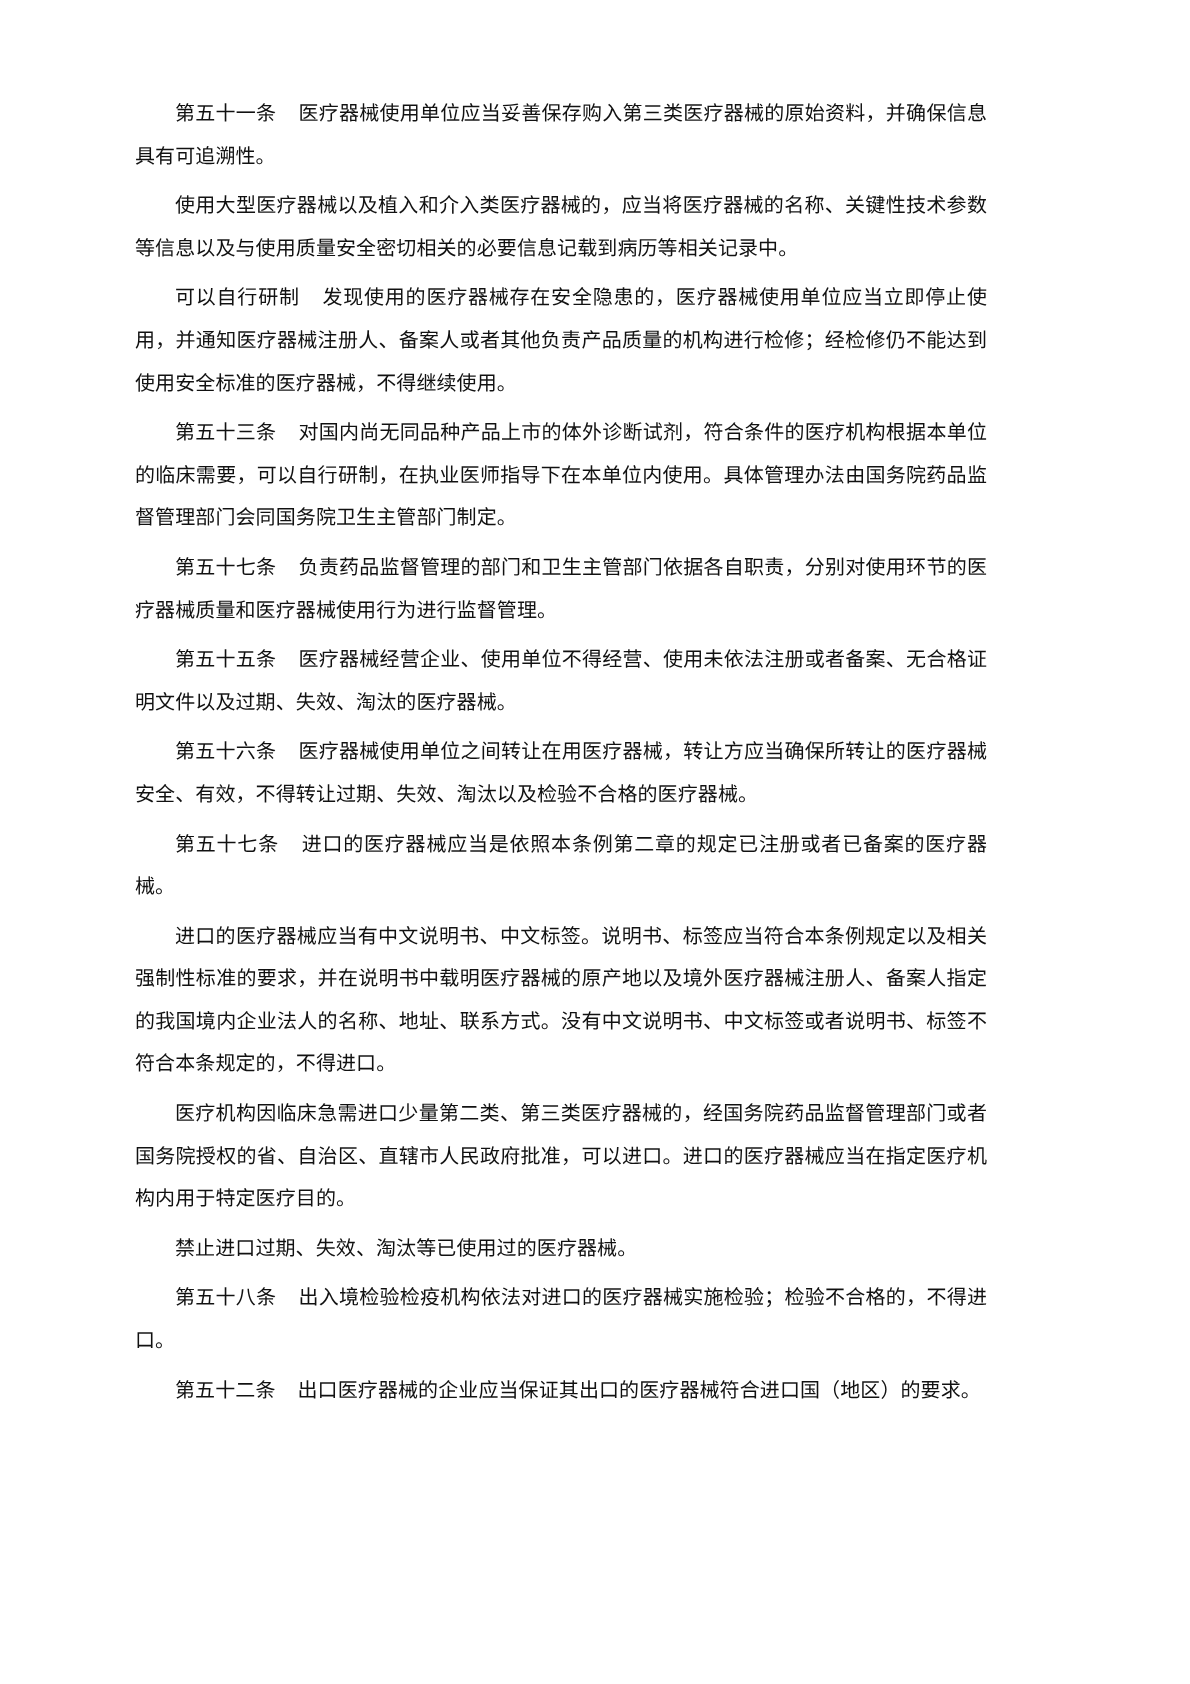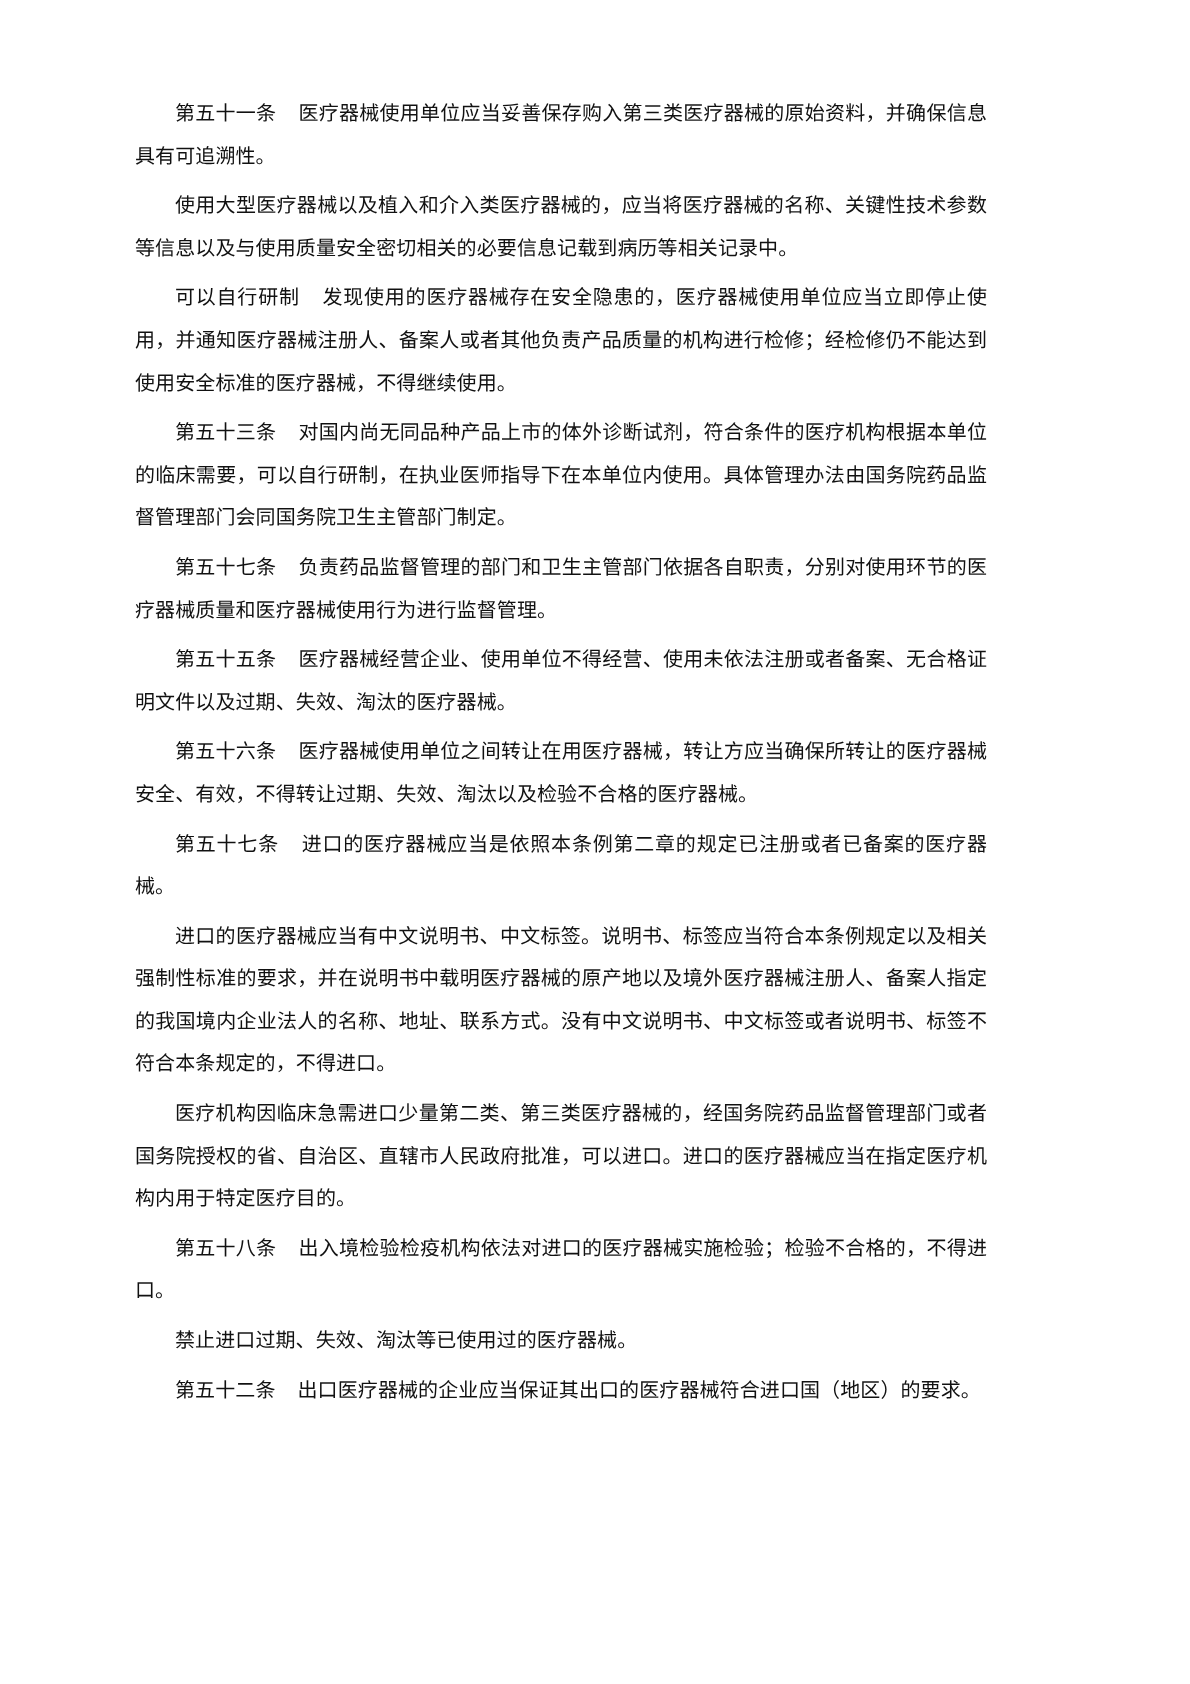--- a/index.html
+++ b/index.html
@@ -63,17 +63,17 @@
       <p class="para"><span class="art-label">第五十一条</span><span class="art-gap"></span><span class="art-body">医疗器械使用单位应当妥善保存购入第三类医疗器械的原始资料，并确保信息具有可追溯性。</span></p>
       <p class="para"><span class="art-body">使用大型医疗器械以及植入和介入类医疗器械的，应当将医疗器械的名称、关键性技术参数等信息以及与使用质量安全密切相关的必要信息记载到病历等相关记录中。</span></p>
       <p class="para"><span class="art-label">可以自行研制</span><span class="art-gap"></span><span class="art-body">发现使用的医疗器械存在安全隐患的，医疗器械使用单位应当立即停止使用，并通知医疗器械注册人、备案人或者其他负责产品质量的机构进行检修；经检修仍不能达到使用安全标准的医疗器械，不得继续使用。</span></p>
       <p class="para"><span class="art-label">第五十三条</span><span class="art-gap"></span><span class="art-body">对国内尚无同品种产品上市的体外诊断试剂，符合条件的医疗机构根据本单位的临床需要，可以自行研制，在执业医师指导下在本单位内使用。具体管理办法由国务院药品监督管理部门会同国务院卫生主管部门制定。</span></p>
       <p class="para"><span class="art-label">第五十七条</span><span class="art-gap"></span><span class="art-body">负责药品监督管理的部门和卫生主管部门依据各自职责，分别对使用环节的医疗器械质量和医疗器械使用行为进行监督管理。</span></p>
       <p class="para"><span class="art-label">第五十五条</span><span class="art-gap"></span><span class="art-body">医疗器械经营企业、使用单位不得经营、使用未依法注册或者备案、无合格证明文件以及过期、失效、淘汰的医疗器械。</span></p>
       <p class="para"><span class="art-label">第五十六条</span><span class="art-gap"></span><span class="art-body">医疗器械使用单位之间转让在用医疗器械，转让方应当确保所转让的医疗器械安全、有效，不得转让过期、失效、淘汰以及检验不合格的医疗器械。</span></p>
       <p class="para"><span class="art-label">第五十七条</span><span class="art-gap"></span><span class="art-body">进口的医疗器械应当是依照本条例第二章的规定已注册或者已备案的医疗器械。</span></p>
       <p class="para"><span class="art-body">进口的医疗器械应当有中文说明书、中文标签。说明书、标签应当符合本条例规定以及相关强制性标准的要求，并在说明书中载明医疗器械的原产地以及境外医疗器械注册人、备案人指定的我国境内企业法人的名称、地址、联系方式。没有中文说明书、中文标签或者说明书、标签不符合本条规定的，不得进口。</span></p>
       <p class="para"><span class="art-body">医疗机构因临床急需进口少量第二类、第三类医疗器械的，经国务院药品监督管理部门或者国务院授权的省、自治区、直辖市人民政府批准，可以进口。进口的医疗器械应当在指定医疗机构内用于特定医疗目的。</span></p>
+      <p class="para"><span class="art-body">禁止进口过期、失效、淘汰等已使用过的医疗器械。</span></p>
       <p class="para"><span class="art-label">第五十八条</span><span class="art-gap"></span><span class="art-body">出入境检验检疫机构依法对进口的医疗器械实施检验；检验不合格的，不得进口。</span></p>
-      <p class="para"><span class="art-body">禁止进口过期、失效、淘汰等已使用过的医疗器械。</span></p>
       <p class="para"><span class="art-label">第五十二条</span><span class="art-gap"></span><span class="art-body">出口医疗器械的企业应当保证其出口的医疗器械符合进口国（地区）的要求。</span></p>
     </div>
 </div>
 
 </body></html>

